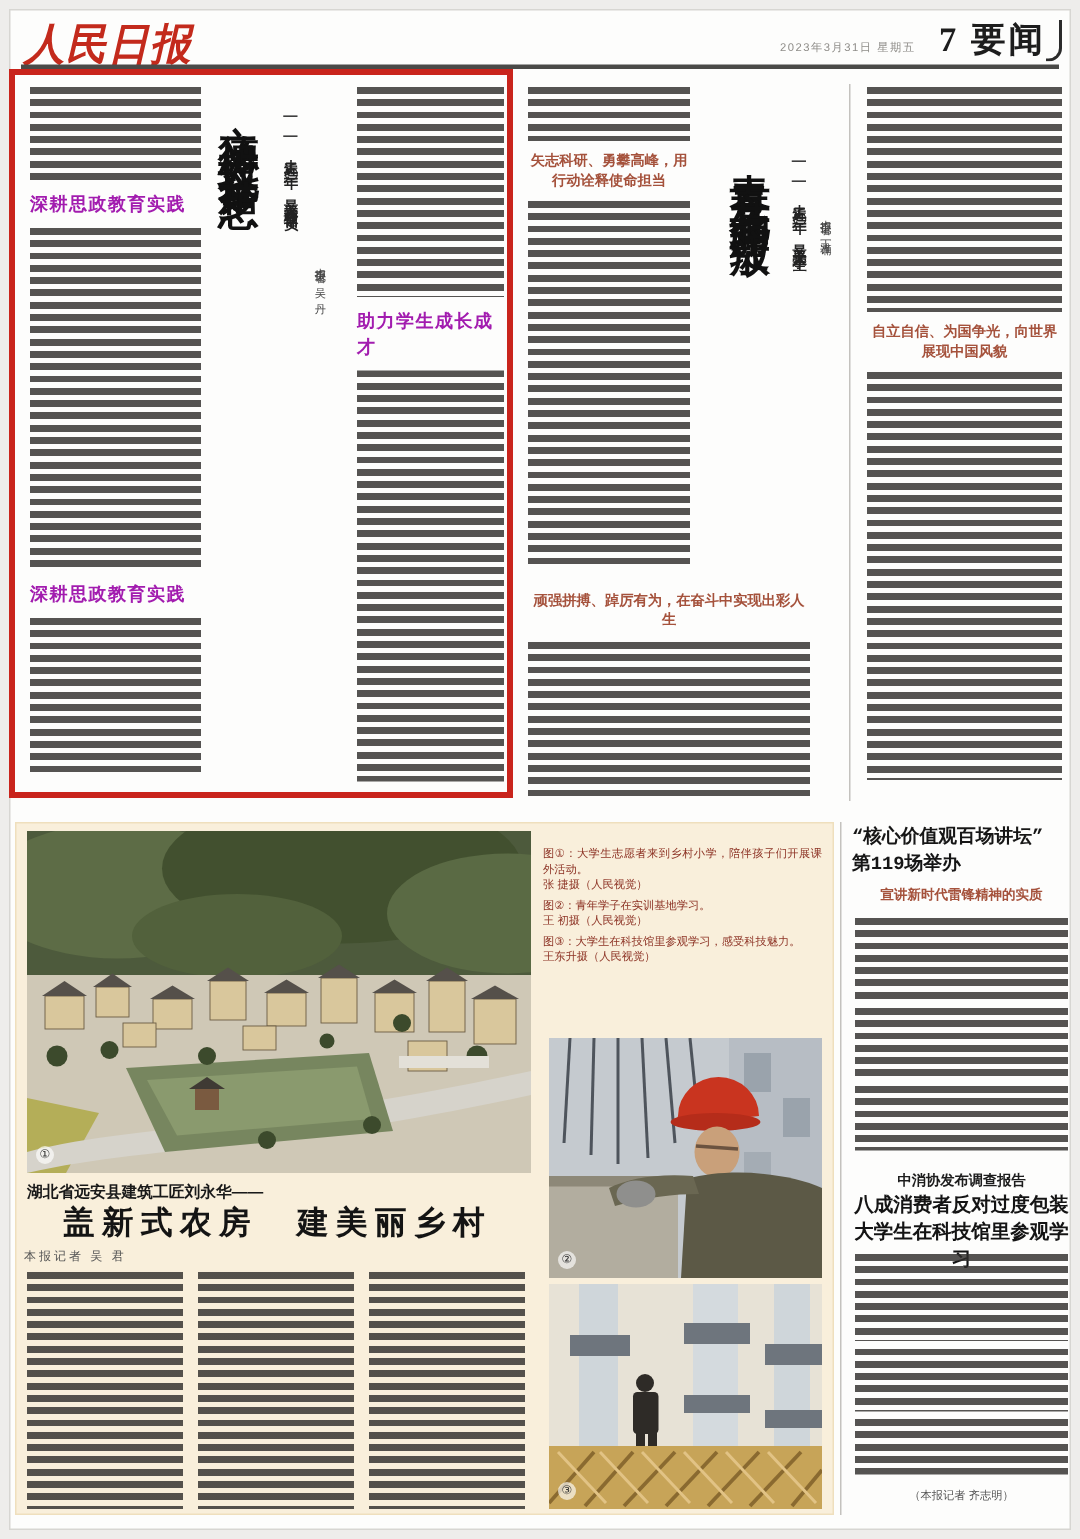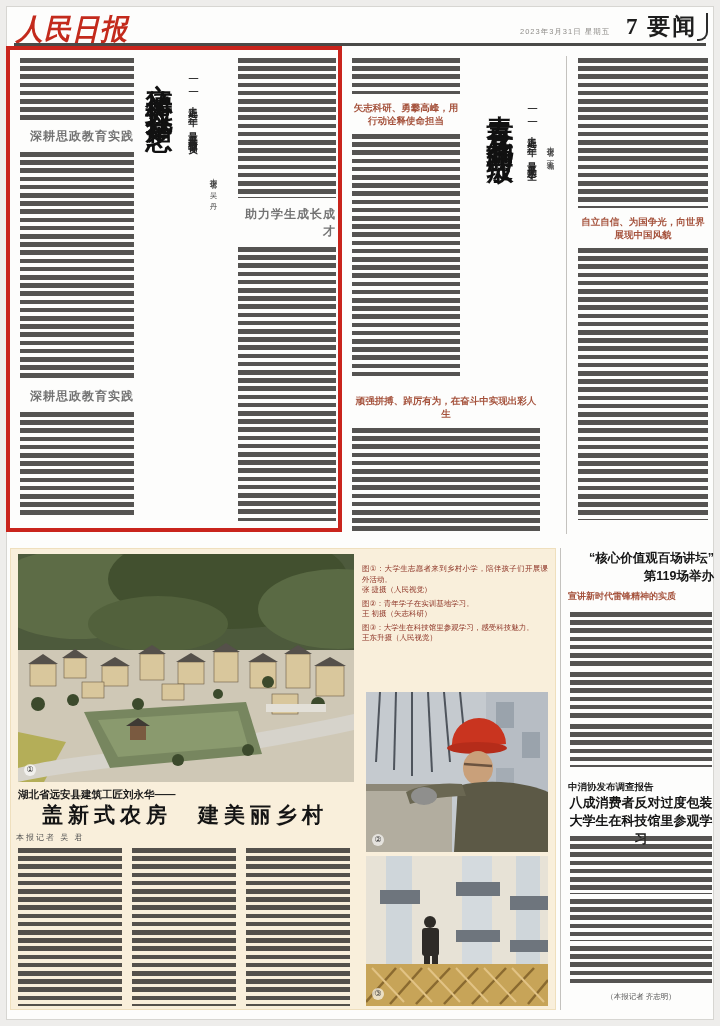--- a/index.html
+++ b/index.html
@@ -22,21 +22,21 @@
     border-right:2.5px solid #2b2b2b;border-bottom:2.5px solid #2b2b2b;
     border-bottom-right-radius:9px}
   .headrule{left:14px;top:43px;width:692px;height:2.5px;background:#4a4a48}
   
   .col{display:flex;flex-direction:column}
   .sim{width:100%;
     background-image:repeating-linear-gradient(180deg,
       rgba(48,46,44,.82) 0px, rgba(48,46,44,.82) 4.6px,
       rgba(0,0,0,0) 4.6px, rgba(0,0,0,0) 8.2px);
     margin-bottom:5px}
-  .subhead{font-size:12px;font-weight:bold;text-align:right;color:#737373;
+  .subhead{font-size:12px;font-weight:bold;text-align:left;color:#a21caf;
     margin:3px 0 7px 0;letter-spacing:1px;font-family:"Liberation Serif","DejaVu Serif",serif}
   .redsub{font-size:9.5px;font-weight:bold;text-align:center;color:#a5523c;
     line-height:13px;margin:2px 0 7px 0}
   
   .vt{writing-mode:vertical-rl;text-orientation:upright}
   .bigvhead{font-size:27px;font-weight:900;letter-spacing:6px;color:#111;
     font-family:"Liberation Serif","DejaVu Serif",serif}
   .vsub{font-size:9.5px;font-weight:bold;letter-spacing:2px;color:#232323}
   .vby{font-size:7.5px;color:#444;letter-spacing:1px}
   .vrule{width:1px;background:#c4c2be}
@@ -50,24 +50,24 @@
   .dreamtitle{display:flex;align-items:center;justify-content:center;gap:5px;
     font-size:13.5px;font-weight:900;color:#c3271d;letter-spacing:2px;
     font-family:"Liberation Serif","DejaVu Serif",serif}
   .cap{font-size:7.5px;line-height:10.5px;color:#8d3325;text-align:justify}
   .cap.credit{margin-bottom:3px}
   .kicker3{font-size:10.5px;font-weight:bold;color:#191919}
   .head3{font-size:21px;font-weight:900;text-align:center;letter-spacing:5px;color:#141414;
     font-family:"Liberation Serif","DejaVu Serif",serif}
   .by3{font-size:8px;color:#555;text-align:left;letter-spacing:2px}
   
-  .head4{font-size:12.5px;font-weight:900;text-align:right;color:#161616;line-height:17px;
-    font-family:Liberation Sans, sans-serif}
-  .sub4{font-size:9px;font-weight:bold;color:#a5523c}
-  .kicker5{font-size:9.5px;font-weight:bold;text-align:left;color:#1d1d1d}
+  .head4{font-size:12.5px;font-weight:900;text-align:left;color:#161616;line-height:17px;
+    font-family:Liberation Mono, monospace}
+  .sub4{font-size:9px;font-weight:bold;text-align:center;color:#a5523c}
+  .kicker5{font-size:9.5px;font-weight:bold;text-align:center;color:#1d1d1d}
   .head5{font-size:13px;font-weight:900;text-align:center;color:#141414;line-height:18px;
     font-family:"Liberation Serif","DejaVu Serif",serif}
   .by5{font-size:7.5px;color:#555;text-align:center}
 </style>
 </head>
 <body>
 
 <div class="abs sheet"></div>
 
 <div class="abs masthead">人民日报</div>
@@ -177,21 +177,21 @@
     <rect x="248" y="150" width="60" height="8" fill="#e3e0d8"></rect>
   </svg>
   <span class="plabel" style="left:6px;bottom:6px">①</span>
 </div>
 
 <div class="abs" style="left:362px;top:556px;width:186px;height:134px">
   <div style="margin-top:8px">
     <div class="cap">图①：大学生志愿者来到乡村小学，陪伴孩子们开展课外活动。</div>
     <div class="cap credit">张 捷摄（人民视觉）</div>
     <div class="cap">图②：青年学子在实训基地学习。</div>
-    <div class="cap credit">王 初摄（矢志科研）</div>
+    <div class="cap credit">王 初摄（人民视觉）</div>
     <div class="cap">图③：大学生在科技馆里参观学习，感受科技魅力。</div>
     <div class="cap credit">王东升摄（人民视觉）</div>
   </div>
 </div>
 
 <div class="abs" style="left:366px;top:692px;width:182px;height:160px">
   <svg class="photo" width="182" height="160" viewBox="0 0 182 160">
     <rect width="182" height="160" fill="#c5cacf"></rect>
     <rect x="120" y="0" width="62" height="160" fill="#b7bdc4"></rect>
     <rect x="130" y="10" width="18" height="26" fill="#9aa3ac"></rect>

